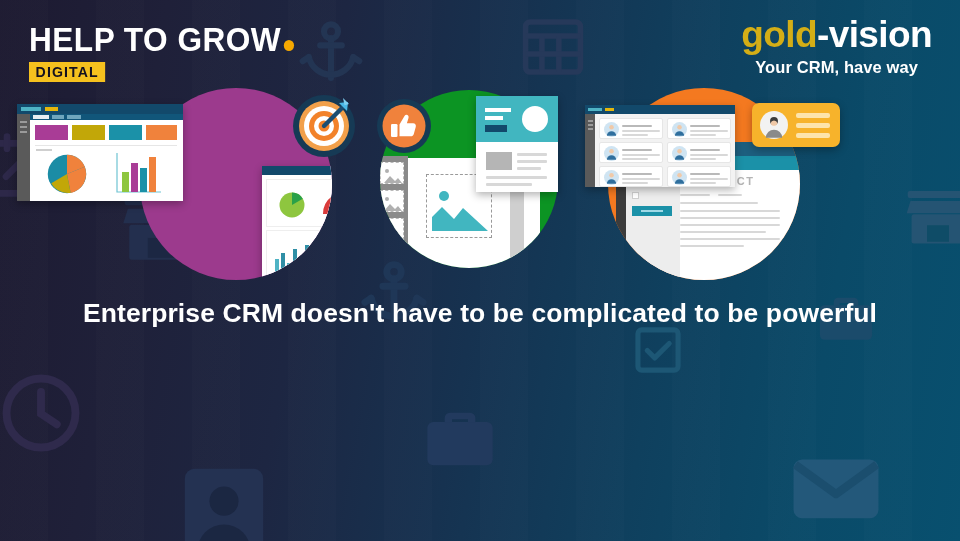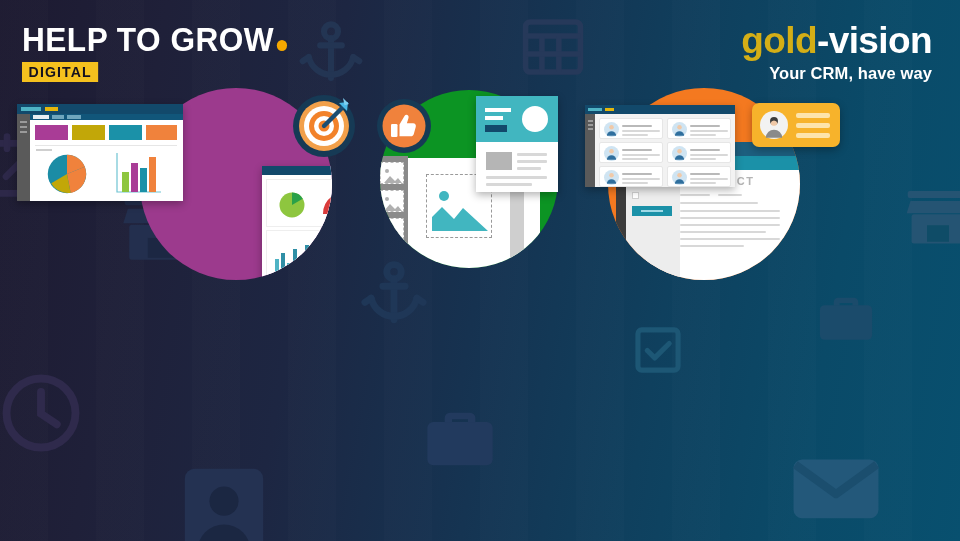--- a/index.html
+++ b/index.html
@@ -32,21 +32,21 @@
     position: absolute; inset: 0;
     background: repeating-linear-gradient(
       to right,
       rgba(255,255,255,0.012) 0px,
       rgba(255,255,255,0.012) 48px,
       rgba(255,255,255,0.0) 48px,
       rgba(255,255,255,0.0) 96px);
   }
 
   
-  #htg-logo { position: absolute; left: 22px; top: 20px; }
+  #htg-logo { position: absolute; left: 29px; top: 20px; }
   .htg-word {
     font-family: "Liberation Sans", sans-serif;
     font-weight: 700;
     font-size: 34px;
     letter-spacing: 0.5px;
     color: #ffffff;
     line-height: 38px;
     transform: scaleX(0.93);
     transform-origin: left center;
     white-space: nowrap;
@@ -66,21 +66,21 @@
     font-weight: 700;
     font-size: 15px;
     letter-spacing: 1.2px;
     padding: 1px 7px 2px 7px;
     margin-top: 4px;
     transform: scaleX(0.94);
     transform-origin: left center;
   }
 
   
-  #gv-logo { position: absolute; right: 28px; top: 20px; text-align: right; }
+  #gv-logo { position: absolute; right: 28px; top: 14px; text-align: center; }
   .gv-main {
     font-size: 37px;
     font-weight: 700;
     line-height: 42px;
     letter-spacing: -0.6px;
     white-space: nowrap;
   }
   .gv-gold { color: #d4ae16; }
   .gv-vision { color: #ffffff; }
   .gv-tag {
@@ -510,14 +510,15 @@
           <path d="M5 23a7 7 0 0 1 14 0z" fill="#8a8a8a"></path>
         </svg>
         <div style="position:absolute; left:44px; top:10px; width:34px; height:5px; background:#fde4ab; border-radius:2px;"></div>
         <div style="position:absolute; left:44px; top:20px; width:34px; height:5px; background:#fde4ab; border-radius:2px;"></div>
         <div style="position:absolute; left:44px; top:30px; width:34px; height:5px; background:#fde4ab; border-radius:2px;"></div>
       </div>
     </div>
 
   </div>
 
+  <div id="headline">Enterprise CRM doesn't have to be complicated to be powerful</div>
 
 </div>
 
 </body></html>

